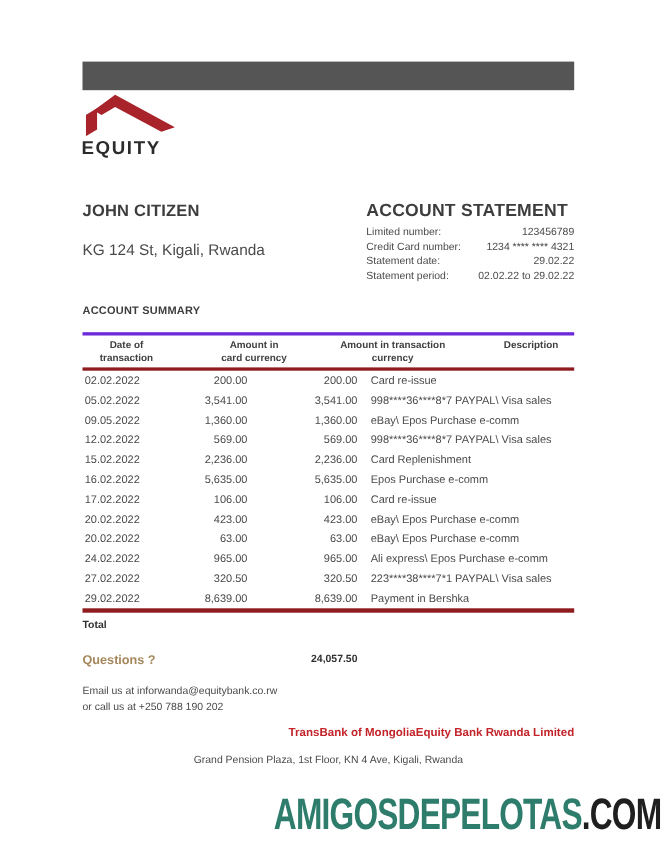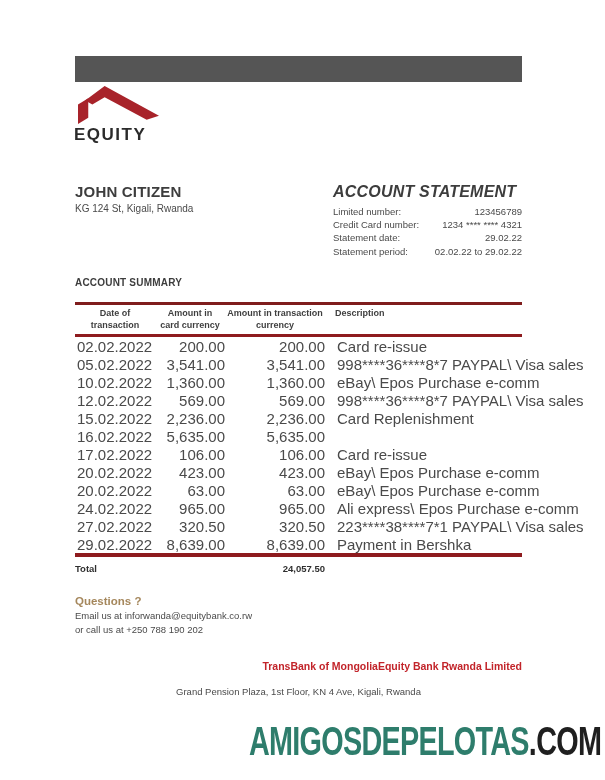--- a/index.html
+++ b/index.html
@@ -8,46 +8,46 @@
   .page { position:absolute; inset:0; background:#fff; }
 
   .top-bar { position:absolute; left:75px; top:56px; width:447px; height:26px; background:#555555; }
 
   .logo { position:absolute; left:74px; top:86px; width:110px; }
   .logo svg { display:block; margin-left:4px; }
   .logo-text { font-size:17px; font-weight:bold; color:#2b2b2b; letter-spacing:1.5px; margin-top:1px; }
 
   .customer { position:absolute; left:75px; top:183px; }
   .customer-name { font-size:15px; font-weight:bold; color:#3d3d3d; letter-spacing:0.2px; }
-  .customer-address { font-size:10px; color:#4a4a4a; margin-top:3px;text-align:center; }
+  .customer-address { font-size:14px; color:#4a4a4a; margin-top:19px;text-align:center; }
 
   .stmt { position:absolute; left:333px; top:183px; width:189px; }
-  .stmt-title { font-size:16px; font-weight:bold; color:#3d3d3d; letter-spacing:0.2px; white-space:nowrap;font-style:italic; }
+  .stmt-title { font-size:16px; font-weight:bold; color:#3d3d3d; letter-spacing:0.2px; white-space:nowrap; }
   .stmt-fields { margin-top:4px; }
   .stmt-row { display:flex; justify-content:space-between; font-size:9.5px; color:#4a4a4a; line-height:13.2px; }
   .stmt-row .v { text-align:right; }
 
   .summary-title { position:absolute; left:75px; top:277px; font-size:10px; font-weight:bold; color:#3d3d3d; letter-spacing:0.2px; }
 
   .table { position:absolute; left:75px; top:302px; width:447px; color:#4a4a4a; }
-  .t-head { border-top:3px solid #7f1d1d; border-bottom:3px solid #8e1b1e; display:grid; grid-template-columns:80px 70px 100px 1fr; padding:2px 0 3px 0; }
+  .t-head { border-top:3px solid #6d28d9; border-bottom:3px solid #8e1b1e; display:grid; grid-template-columns:80px 70px 100px 1fr; padding:2px 0 3px 0;gap:41px; }
   .t-head .hc { font-size:9px; font-weight:bold; line-height:12px; text-align:center; color:#3f3f3f; }
   .t-head .hc.desc { text-align:left; padding-left:10px; }
-  .t-body .t-row { display:grid; grid-template-columns:80px 70px 100px 1fr; height:18px; align-items:center; font-size:15px; }
+  .t-body .t-row { display:grid; grid-template-columns:80px 70px 100px 1fr; height:18px; align-items:center; font-size:10px; }
   .c-date { padding-left:2px; }
   .c-card { text-align:right; }
   .c-txn  { text-align:right; }
   .c-desc { padding-left:12px; white-space:nowrap; }
   .t-bottom-rule { border-top:4px solid #8e1b1e; }
   .t-total { display:grid; grid-template-columns:80px 70px 100px 1fr; padding-top:6px; font-size:9.5px; font-weight:bold; color:#2f2f2f; }
-  .t-total .tv { text-align:right; }
+  .t-total .tv { text-align:right;margin-top:31px; }
 
   .questions { position:absolute; left:75px; top:595px; }
   .q-title { font-size:11.5px; font-weight:bold; color:#a5875c; }
-  .q-line { font-size:9.5px; color:#4a4a4a; margin-top:3px; line-height:12.5px; }
+  .q-line { font-size:9.5px; color:#4a4a4a; margin-top:16px; line-height:12.5px; }
 
   .bank-footer { position:absolute; left:75px; top:660px; width:447px; text-align:center; }
   .bank-name { font-size:10.5px; font-weight:bold; color:#c2242a;text-align:right; }
   .bank-address { font-size:9.5px; color:#4a4a4a; margin-top:14px; }
 
   .watermark { position:absolute; right:4px; bottom:16px; font-size:40px; font-weight:bold; letter-spacing:-1px; transform:scaleX(0.72); transform-origin:right center; white-space:nowrap; }
   .wm-main { color:#2e7d6c; }
   .wm-suffix { color:#1f1f1f; }
 </style>
 </head>
@@ -125,21 +125,21 @@
   </div>
 
   <div class="t-row">
     <div class="c-date">05.02.2022</div>
     <div class="c-card">3,541.00</div>
     <div class="c-txn">3,541.00</div>
     <div class="c-desc">998****36****8*7 PAYPAL\ Visa sales</div>
   </div>
 
   <div class="t-row">
-    <div class="c-date">10.02.2022</div>
+    <div class="c-date">09.05.2022</div>
     <div class="c-card">1,360.00</div>
     <div class="c-txn">1,360.00</div>
     <div class="c-desc">eBay\ Epos Purchase e-comm</div>
   </div>
 
   <div class="t-row">
     <div class="c-date">12.02.2022</div>
     <div class="c-card">569.00</div>
     <div class="c-txn">569.00</div>
     <div class="c-desc">998****36****8*7 PAYPAL\ Visa sales</div>
@@ -149,20 +149,21 @@
     <div class="c-date">15.02.2022</div>
     <div class="c-card">2,236.00</div>
     <div class="c-txn">2,236.00</div>
     <div class="c-desc">Card Replenishment</div>
   </div>
 
   <div class="t-row">
     <div class="c-date">16.02.2022</div>
     <div class="c-card">5,635.00</div>
     <div class="c-txn">5,635.00</div>
+    <div class="c-desc">Epos Purchase e-comm</div>
   </div>
 
   <div class="t-row">
     <div class="c-date">17.02.2022</div>
     <div class="c-card">106.00</div>
     <div class="c-txn">106.00</div>
     <div class="c-desc">Card re-issue</div>
   </div>
 
   <div class="t-row">

